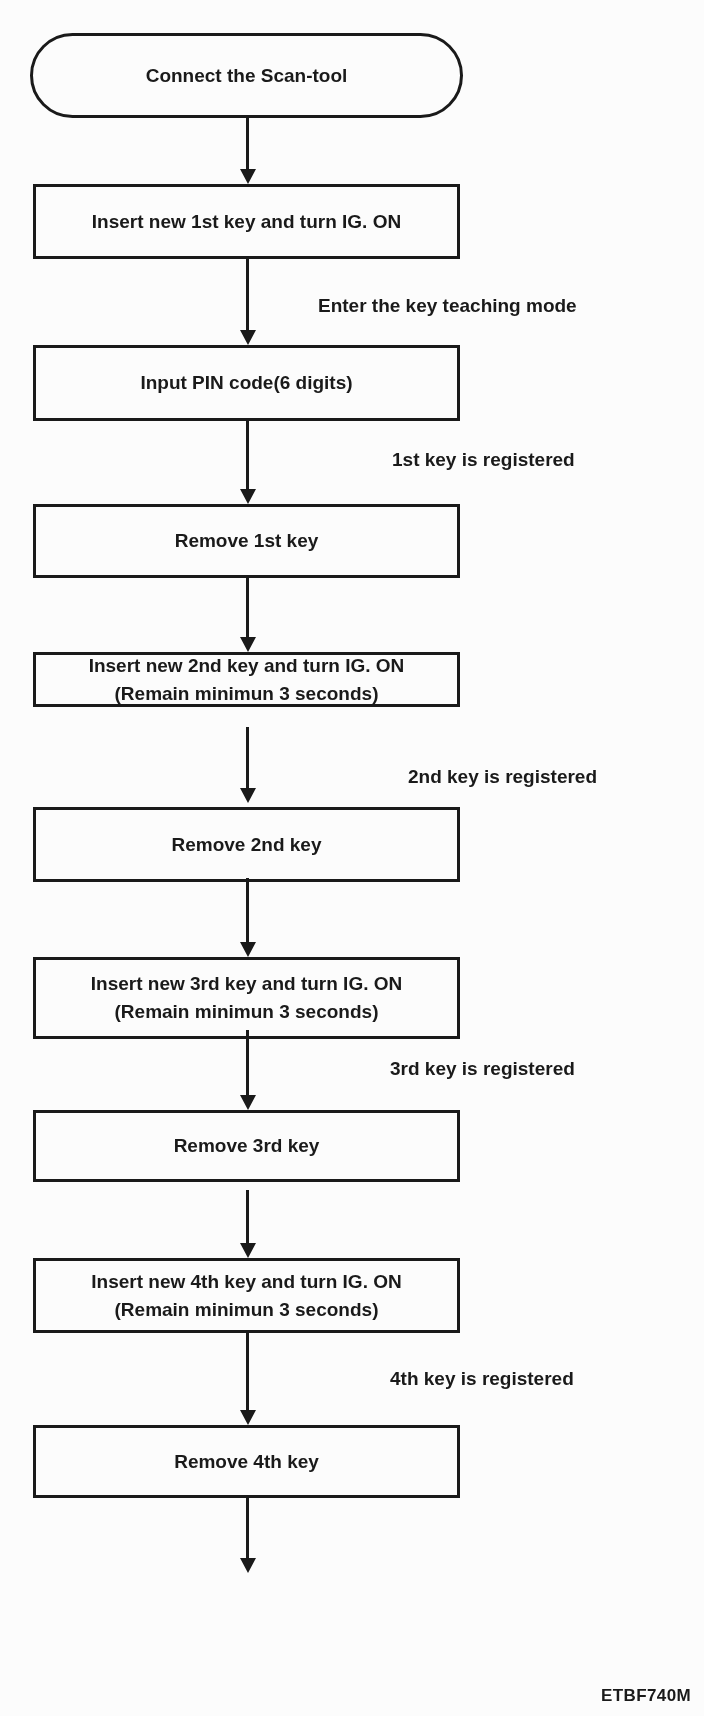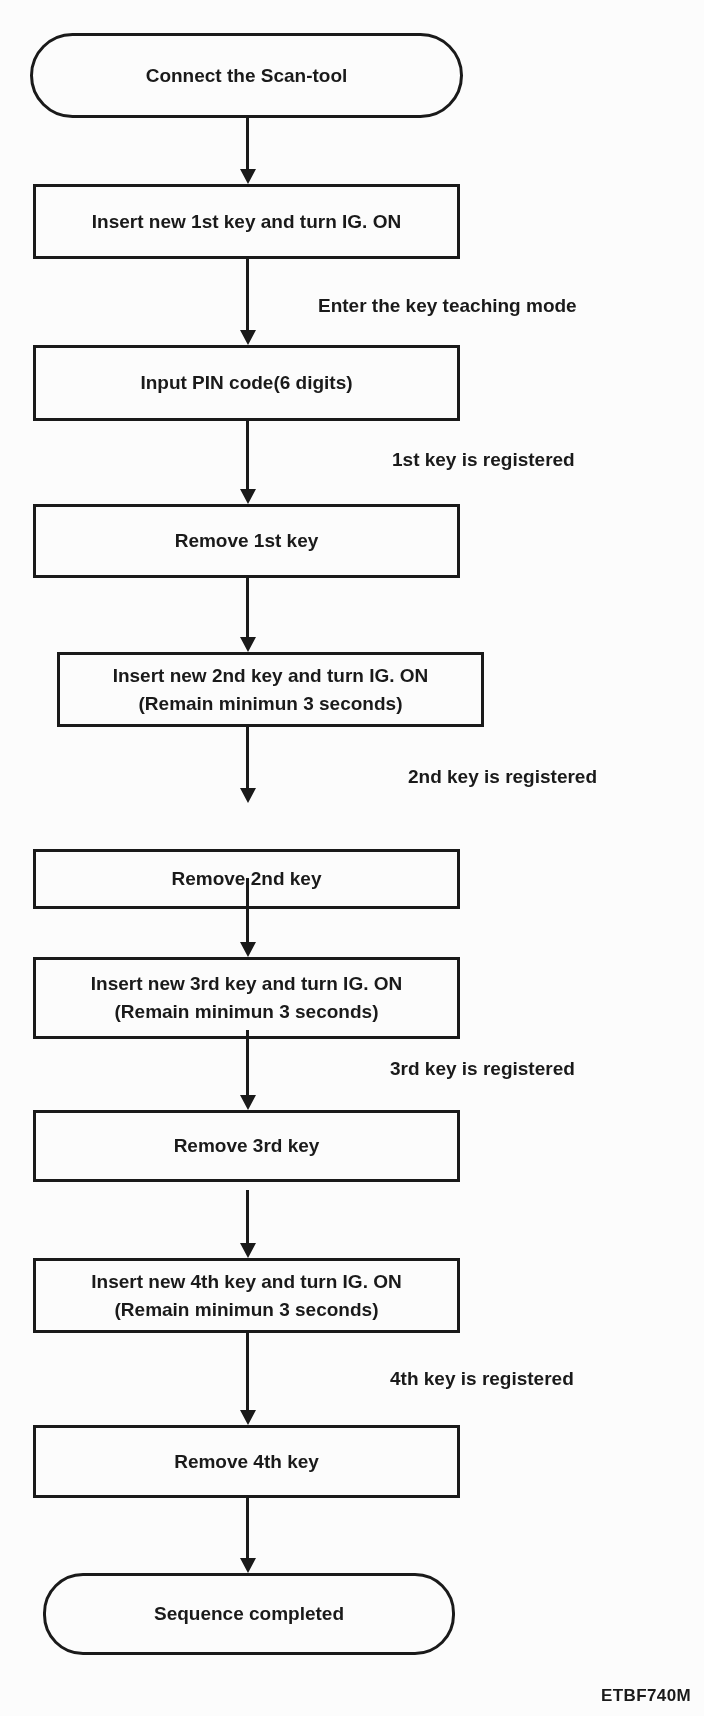--- a/index.html
+++ b/index.html
@@ -100,31 +100,31 @@
   <div class="edge-label" style="left:392px;top:448px;">1st key is registered</div>
 
   <div class="node process" style="top:504px;height:74px;">
     <span>Remove 1st key</span>
   </div>
 
   <div class="arrow" style="top:578px;height:74px;">
       <span class="shaft"></span>
     </div>
 
-  <div class="node process" style="top:652px;height:75px;margin-left:24px;">
+  <div class="node process" style="top:652px;height:55px;">
     <span>Insert new 2nd key and turn IG. ON</span>
     <span>(Remain minimun 3 seconds)</span>
   </div>
 
   <div class="arrow" style="top:727px;height:76px;">
       <span class="shaft"></span>
     </div>
   <div class="edge-label" style="left:408px;top:753px;margin-top:12px;">2nd key is registered</div>
 
-  <div class="node process" style="top:849px;height:60px;">
+  <div class="node process" style="top:807px;height:75px;">
     <span>Remove 2nd key</span>
   </div>
 
   <div class="arrow" style="top:878px;height:79px;">
       <span class="shaft"></span>
     </div>
 
   <div class="node process" style="top:957px;height:82px;">
     <span>Insert new 3rd key and turn IG. ON</span>
     <span>(Remain minimun 3 seconds)</span>
@@ -154,19 +154,16 @@
   <div class="edge-label" style="left:390px;top:1367px;">4th key is registered</div>
 
   <div class="node process" style="top:1425px;height:73px;">
     <span>Remove 4th key</span>
   </div>
 
   <div class="arrow" style="top:1498px;height:75px;">
       <span class="shaft"></span>
     </div>
 
-  <div class="node terminator" style="left:43px;top:1573px;width:412px;height:82px;border-radius:40px;">
-    <span>Sequence completed</span>
-  </div>
 
   <div class="figure-code">ETBF740M</div>
 
 </div>
 
 </body></html>

